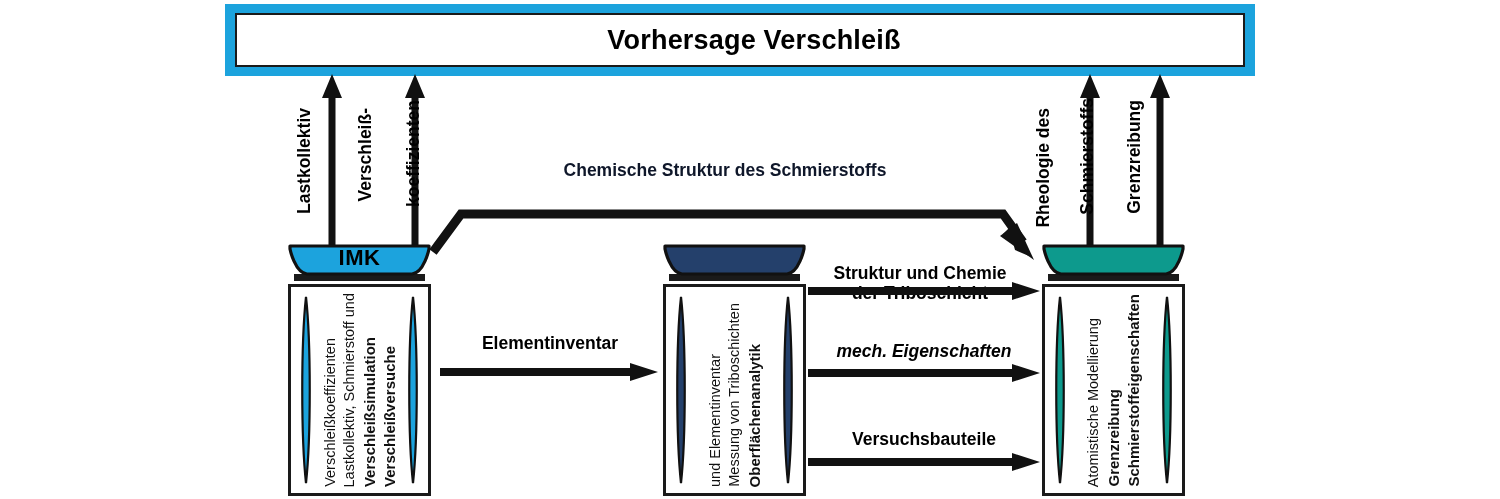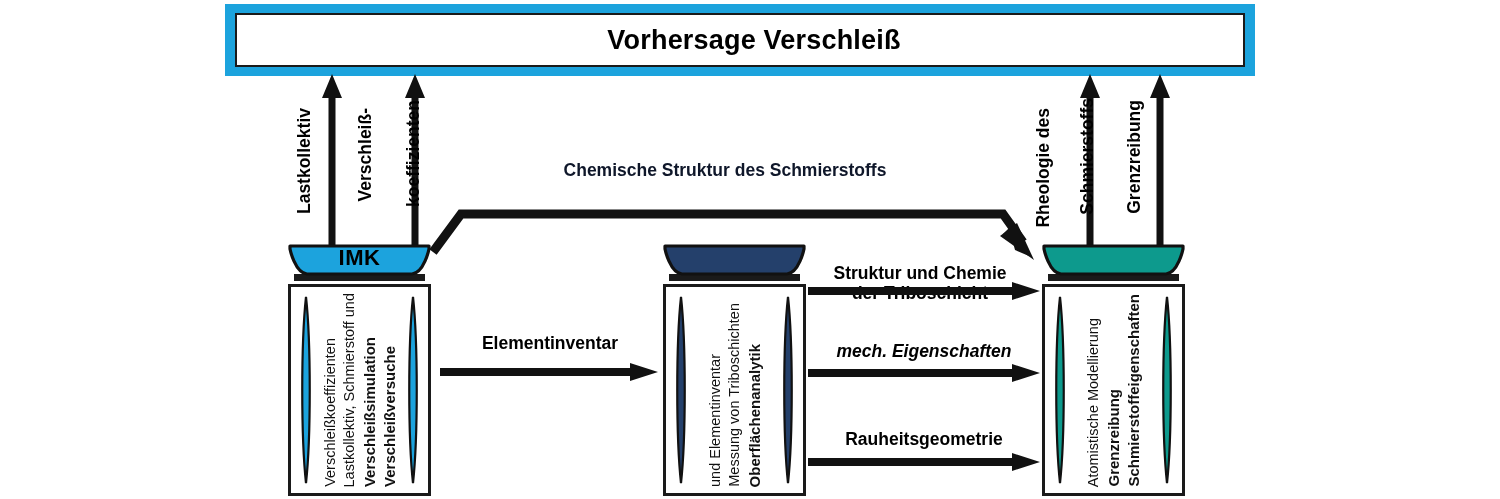--- a/index.html
+++ b/index.html
@@ -235,20 +235,20 @@
     </svg>
   </div>
 
   <div class="hlabel" style="left:808px;top:342px;width:232px;font-style:italic;">mech. Eigenschaften</div>
   <div class="harrow" style="left:808px;top:363px;width:232px;">
     <svg viewBox="0 0 232 20" preserveAspectRatio="none">
       <path d="M0 6 L204 6 L204 1 L232 10 L204 19 L204 14 L0 14 Z" fill="#111"></path>
     </svg>
   </div>
 
-  <div class="hlabel" style="left:808px;top:430px;width:232px;">Rauheitsgeometrie</div>
+  <div class="hlabel" style="left:808px;top:430px;width:232px;">Versuchsbauteile</div>
   <div class="harrow" style="left:808px;top:452px;width:232px;">
     <svg viewBox="0 0 232 20" preserveAspectRatio="none">
       <path d="M0 6 L204 6 L204 1 L232 10 L204 19 L204 14 L0 14 Z" fill="#111"></path>
     </svg>
   </div>
 
 </div>
 
 </body></html>

